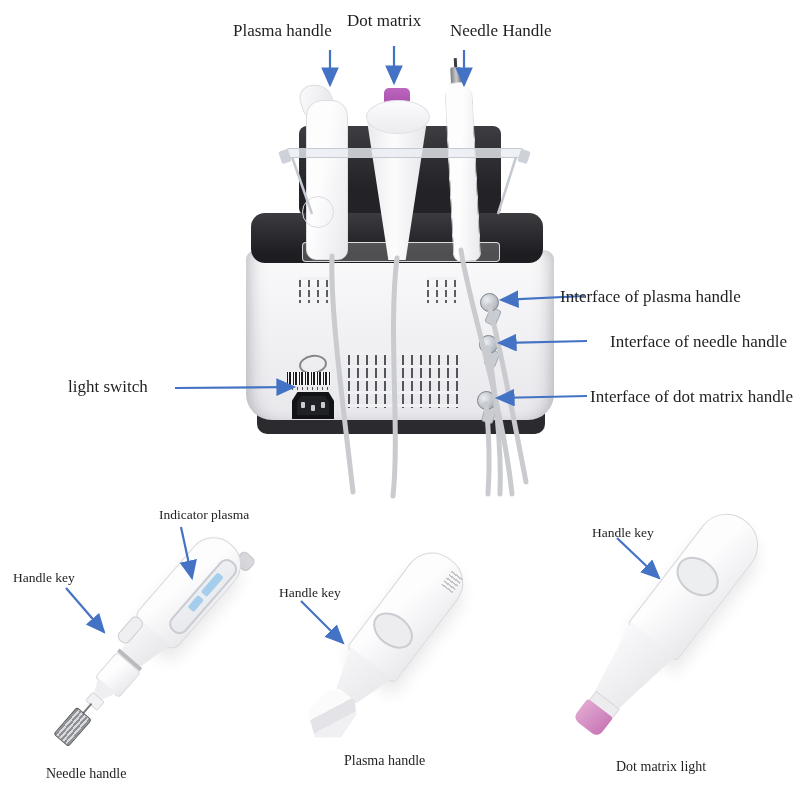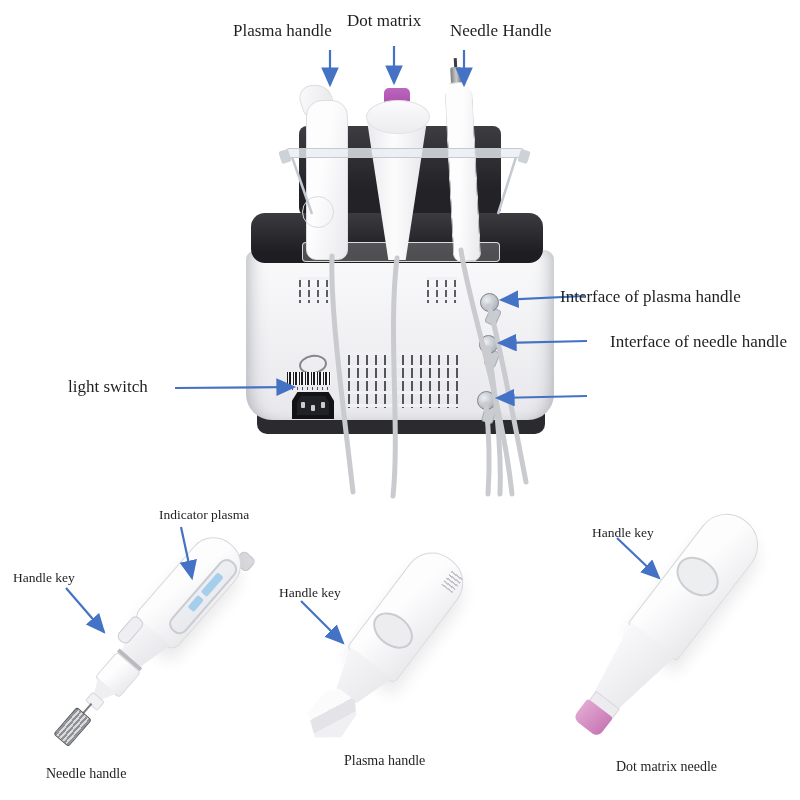--- a/index.html
+++ b/index.html
@@ -233,24 +233,25 @@
   </svg>
 
   <div class="lbl" style="left:233px;top:21px;">Plasma handle</div>
   <div class="lbl" style="left:347px;top:11px;">Dot matrix</div>
   <div class="lbl" style="left:450px;top:21px;">Needle Handle</div>
 
   <div class="lbl" style="left:68px;top:377px;">light switch</div>
 
   <div class="lbl" style="left:560px;top:287px;">Interface of plasma handle</div>
   <div class="lbl" style="left:590px;top:332px;margin-left:20px;">Interface of needle handle</div>
+  <div class="lbl" style="left:590px;top:387px;">Interface of dot matrix handle</div>
 
   <div class="lbl-sm" style="left:159px;top:507px;">Indicator plasma</div>
   <div class="lbl-sm" style="left:13px;top:570px;">Handle key</div>
   <div class="cap" style="left:46px;top:766px;">Needle handle</div>
 
   <div class="lbl-sm" style="left:279px;top:585px;">Handle key</div>
   <div class="cap" style="left:344px;top:753px;">Plasma handle</div>
 
   <div class="lbl-sm" style="left:592px;top:525px;">Handle key</div>
-  <div class="cap" style="left:616px;top:759px;">Dot matrix needle</div>
+  <div class="cap" style="left:616px;top:759px;">Dot matrix light</div>
 
 </div>
 
 </body></html>

